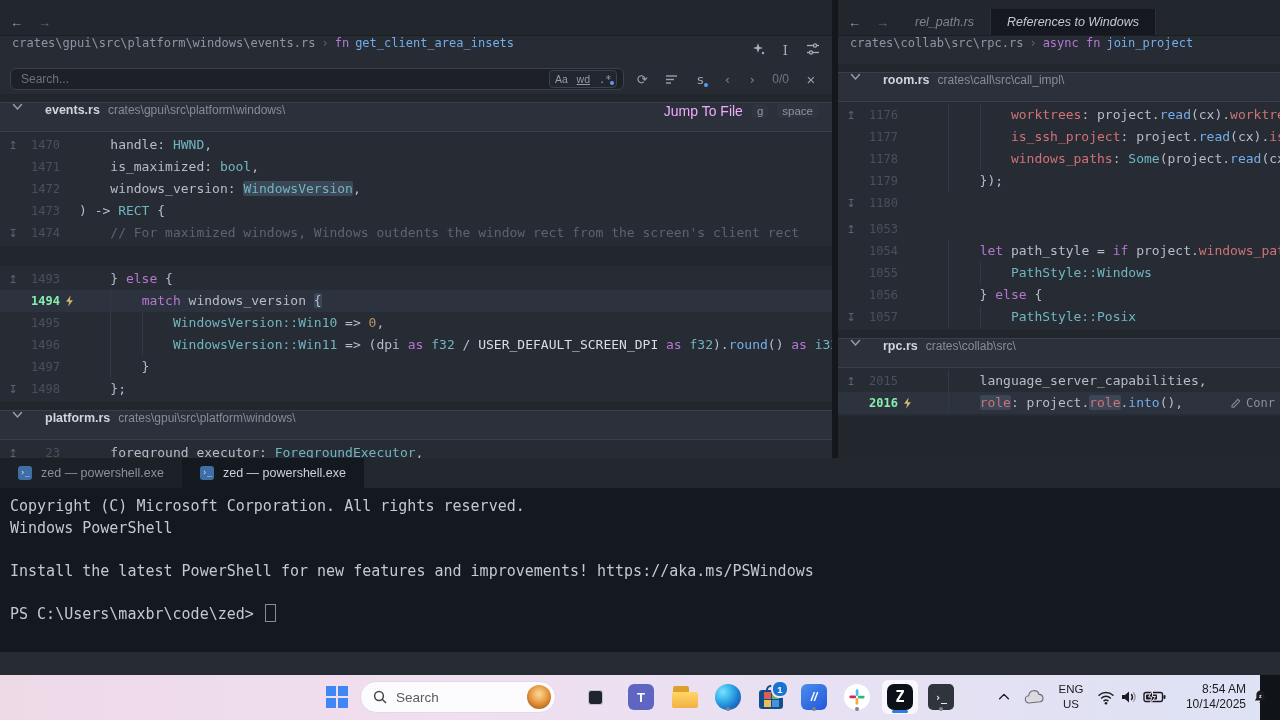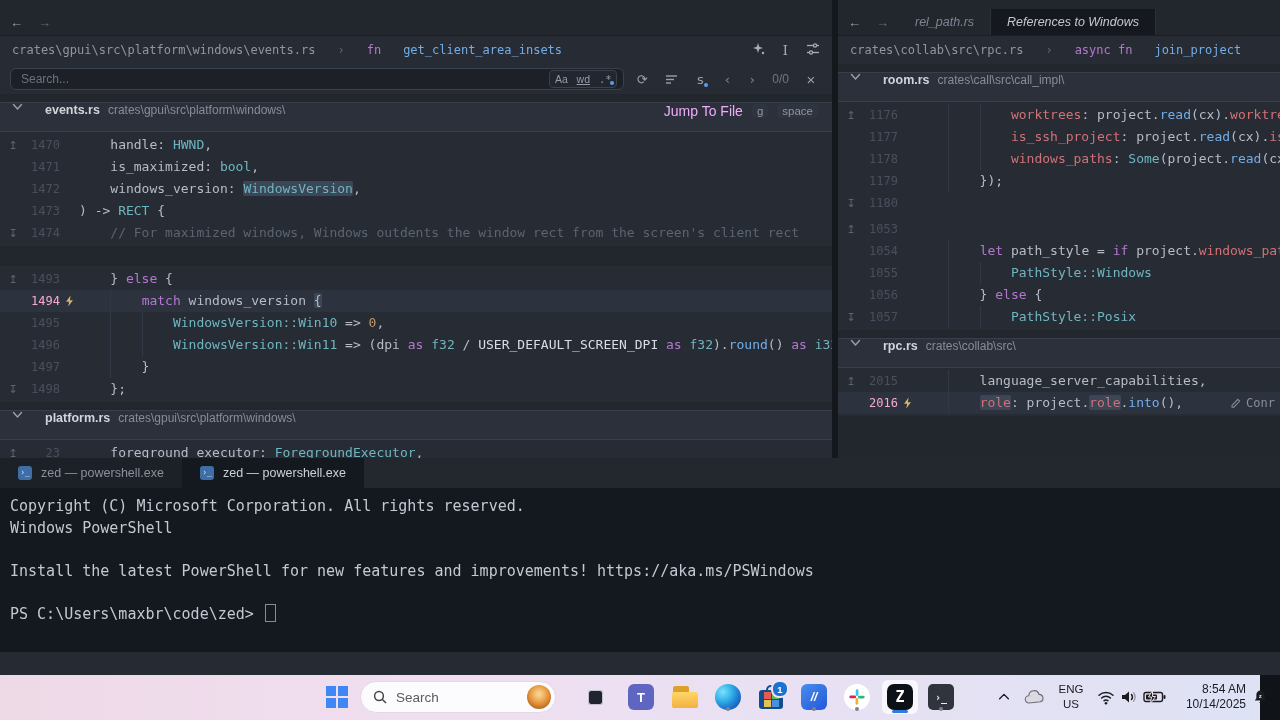--- a/index.html
+++ b/index.html
@@ -14,22 +14,22 @@
   #pane-right{left:838px;width:442px}
   #pane-divider{position:absolute;left:832px;top:0;width:6px;height:458px;background:#14171c}
 
   .tab-strip{height:36px;background:#22262d;display:flex;align-items:flex-end;border-bottom:1px solid #1a1d23;box-sizing:border-box}
   .nav-btns{display:flex;align-items:center;height:26px;padding:0 10px;gap:15px;color:#9aa1ad;font-size:13px}
   .nav-btns .dim{color:#626a77}
   .tab{height:26px;display:flex;align-items:center;padding:0 16px;font-size:12.5px;color:#7e8592;white-space:nowrap}
   .tab.active{background:#15191f;color:#c2c8d1;border-left:1px solid #2b3039;border-right:1px solid #2b3039}
   .tab.italic{font-style:italic}
 
-  .crumb-row{height:28px;background:#272c34;display:flex;align-items:center;padding:0 12px;
-             font-family:"DejaVu Sans Mono",monospace;font-size:12px;color:#8f96a2;gap:22px;white-space:nowrap}
+  .crumb-row{height:28px;background:#272c34;display:flex;padding:0 12px;
+             font-family:"DejaVu Sans Mono",monospace;font-size:12px;color:#8f96a2;gap:6px;white-space:nowrap}
   .crumb-sep{color:#5f6673}
   .crumb-icons{margin-left:auto;display:flex;gap:18px;align-items:center;color:#a6adb8}
   .serif-i{font-family:"DejaVu Serif",serif;font-size:13px;color:#a6adb8}
 
   .search-row{height:30px;background:#272c34;display:flex;align-items:center;padding:0 10px;gap:7px}
   .search-input{height:20px;flex:1;max-width:606px;background:#1d2127;border:1px solid #3a414c;border-radius:6px;
                 display:flex;align-items:center;padding:0 6px 0 10px}
   .ph{font-size:12px;color:#6b7280}
   .toggle-group{margin-left:auto;display:flex;border:1px solid #3a414c;border-radius:4px;height:16px;align-items:center;background:#22262e}
   .tg{width:22px;text-align:center;font-size:10.5px;color:#959ca8;position:relative;line-height:16px}
@@ -50,21 +50,21 @@
   .fpath{font-size:12px;color:#868d99;margin-left:8px;white-space:nowrap}
   .jump{margin-left:auto;display:flex;align-items:center;gap:9px}
   .jump-label{font-size:14px;color:#f0abfc}
   .key{font-size:11.5px;color:#8d94a1;background:#2f3540;padding:1px 5px;border-radius:3px}
   .gap20{height:20px}
   .code-block{background:#272c34;padding:2px 0}
   .code-line{height:22px;display:flex;align-items:center;position:relative}
   .code-line.active{background:#2d333e}
   .marker{width:26px;text-align:center;color:#5d6472;font-size:11px;font-family:"DejaVu Sans",sans-serif}
   .lnum{width:34px;text-align:right;color:#49505d;font-size:12px;font-family:"DejaVu Sans Mono",monospace;flex:none}
-  .code-line.active .lnum{color:#f9a8d4;font-weight:normal}
+  .code-line.active .lnum{color:#86efac;font-weight:bold}
   .slot{width:19px;display:flex;justify-content:center;align-items:center;flex:none}
   pre.codetext{margin:0;flex:1;font-family:"DejaVu Sans Mono",monospace;font-size:13px;line-height:22px;
                white-space:pre;position:relative;color:#b6bcc8;overflow:hidden}
   .tk-d{color:#b6bcc8}.tk-k{color:#b477cf}.tk-t{color:#6fb5c0}.tk-p{color:#d07277}
   .tk-f{color:#73ade9}.tk-n{color:#bf956a}.tk-c{color:#5b6470}.tk-w{color:#d8dde4}
   .hl{background:#3b4656;border-radius:2px}
   .guide{position:absolute;top:0;bottom:0;width:1px;background:#323946}
   .collab{position:absolute;left:392px;top:0;height:22px;display:flex;align-items:center;gap:5px;color:#8a8f99;
           font-size:12px;font-family:"DejaVu Sans Mono",monospace;white-space:nowrap}
 

